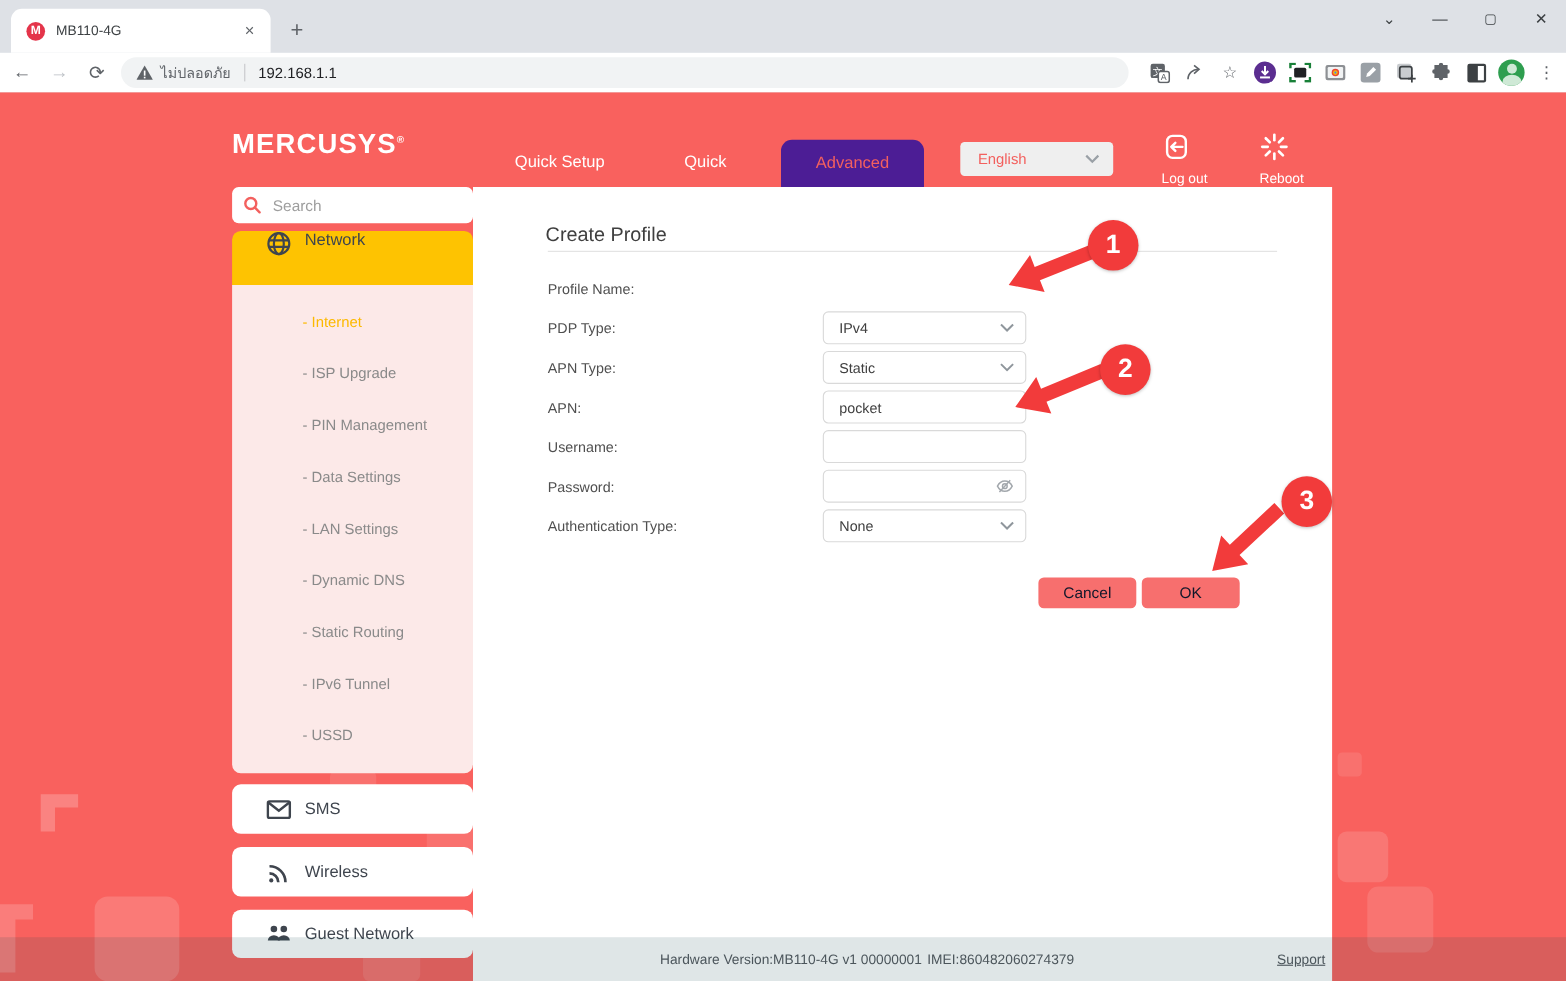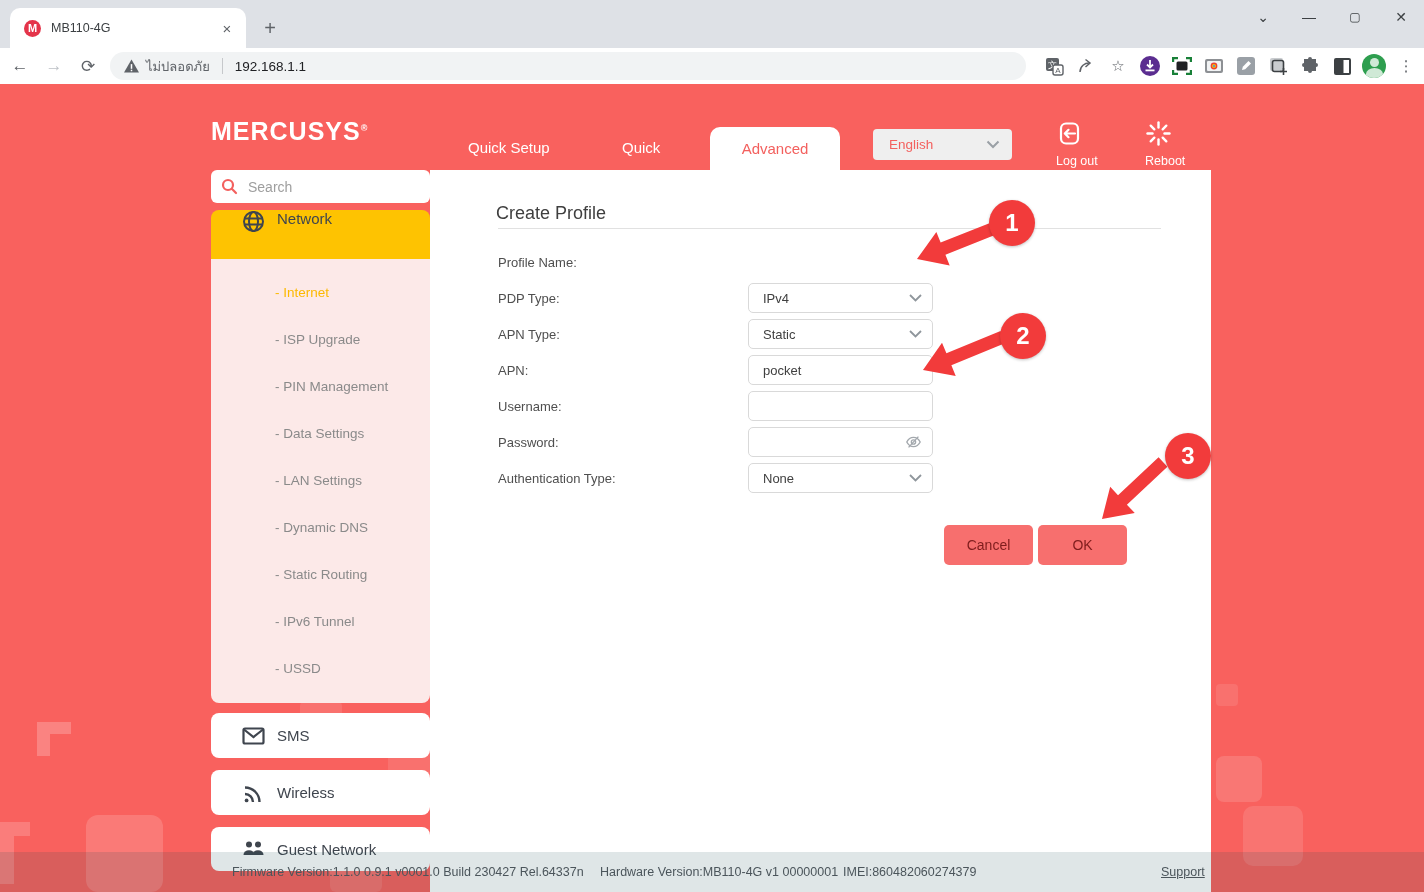--- a/index.html
+++ b/index.html
@@ -32,21 +32,21 @@
 
   
   #page { left:0; top:84px; width:1424px; height:808px; background:#f9615e; }
   #deco-svg { left:0; top:84px; width:1424px; height:808px; pointer-events:none; }
   #main-white { left:430px; top:170px; width:781px; height:722px; background:#ffffff; }
 
   
   #logo { left:211px; top:117px; color:#fff; font-size:25px; font-weight:bold; letter-spacing:1px; }
   #logo sup { font-size:9px; }
   .nav-link { top:139px; color:#fff; font-size:15px; }
-  #tab-advanced { left:710px; top:127px; width:130px; height:43px; background:#ffffff; border-radius:10px 10px 0 0; display:flex; align-items:center; justify-content:center; color:#f3605e; font-size:15px; }
+  #tab-advanced { left:710px; top:127px; width:130px; height:43px; background:#4c1d95; border-radius:10px 10px 0 0; display:flex; align-items:center; justify-content:center; color:#f3605e; font-size:15px; }
   #lang-select { left:873px; top:129px; width:139px; height:31px; background:#efefef; border-radius:4px; display:flex; align-items:center; padding:0 12px 0 16px; }
   #lang-select span { color:#f3605e; font-size:13.5px; flex:1; }
   .hdr-action { top:120px; width:70px; color:#fff; text-align:left; }
   .hdr-action .lbl { font-size:12.5px; margin-top:3px; }
 
   
   .side-card { left:211px; width:219px; background:#fff; }
   #search-box { top:170px; height:33px; border-radius:6px; display:flex; align-items:center; padding:0 10px; }
   #search-input { border:none; outline:none; background:transparent; font-size:14px; color:#701a75; margin-left:10px; width:160px; font-family:"Liberation Sans",sans-serif; }
   #search-input::placeholder { color:#9e9e9e; }
@@ -60,21 +60,21 @@
   #menu-wireless { top:770px; height:45px; border-radius:8px; display:flex; align-items:center; }
   #menu-guest { top:827px; height:44px; border-radius:8px; display:flex; align-items:center; }
 
   
   #form-title { left:496px; top:203px; font-size:18px; color:#3f3f3f; }
   #form-rule { left:498px; top:228px; width:663px; height:1px; background:#e1e1e1; }
   .frm-label { left:498px; height:30px; display:flex; align-items:center; font-size:13px; color:#4f4f4f; }
   .frm-ctl { left:748px; width:185px; height:30px; border:1px solid #d9d9d9; border-radius:5px; background:#fff; display:flex; align-items:center; padding:0 10px 0 14px; font-size:13px; color:#404040; }
   .frm-ctl input { border:none; outline:none; width:100%; font-size:13px; color:#404040; background:transparent; font-family:"Liberation Sans",sans-serif; }
   .frm-ctl .grow { flex:1; }
-  .btn { top:525px; width:89px; height:40px; background:#f76f6e; border-radius:5px; color:#7f1d1d; font-size:14px; display:flex; align-items:center; justify-content:center; }
+  .btn { top:525px; width:89px; height:28px; background:#f76f6e; border-radius:5px; color:#0f172a; font-size:14px; display:flex; align-items:center; justify-content:center; }
 
   
   .anno-circle { width:46px; height:46px; border-radius:50%; background:#f23b3b; color:#fff; font-size:24px; font-weight:bold; display:flex; align-items:center; justify-content:center; box-shadow:0 1px 3px rgba(0,0,0,0.25); }
   #anno-svg { left:0; top:84px; width:1424px; height:808px; pointer-events:none; }
 
   
   #footer { left:0; top:852px; width:1424px; height:40px; background:rgba(30,75,85,0.14); }
   .ft-text { position:absolute; top:0; height:40px; display:flex; align-items:center; font-size:12.5px; color:#4b555b; }
 </style>
 </head>
@@ -346,19 +346,18 @@
   <svg id="anno-svg" class="abs">
       <polygon points="917,175 949.6691828432549,181.3815744416228 945.4203977544903,170.6952361880632 1002.4014872240843,148.04010423027282 997.5985127759157,135.95989576972718 940.6174233063216,158.61502772751757 936.368638217557,147.92868947395797" fill="#f23b3b"></polygon>
       <polygon points="923,286 955.7482374438941,291.96262897708164 951.3629318299359,281.3315850644555 1005.4786509991939,259.00885090713655 1000.5213490008061,246.99114909286348 946.4056298315481,269.3138832501824 942.0203242175899,258.6828393375563" fill="#f23b3b"></polygon>
       <polygon points="1102,435 1134.7477993828431,429.03496558425167 1126.8962329982587,420.63241208495964 1167.4378418695476,382.74926936916506 1158.5621581304524,373.25073063083494 1118.0205492591635,411.1338733466295 1110.1689828745791,402.7313198473375" fill="#f23b3b"></polygon>
     </svg>
   <div class="anno-circle abs" style="left:989px; top:200px;">1</div>
   <div class="anno-circle abs" style="left:1000px; top:313px;">2</div>
   <div class="anno-circle abs" style="left:1165px; top:433px;">3</div>
 
   <div id="footer" class="abs">
-    <div class="ft-text" style="left:232px;">Firmware Version:1.1.0 0.9.1 v0001.0 Build 230427 Rel.64337n</div>
     <div class="ft-text" style="left:600px;">Hardware Version:MB110-4G v1 00000001</div>
     <div class="ft-text" style="left:843px;">IMEI:860482060274379</div>
     <div class="ft-text" style="left:1161px; text-decoration:underline;">Support</div>
   </div>
 
 </div>
 
 </body></html>

